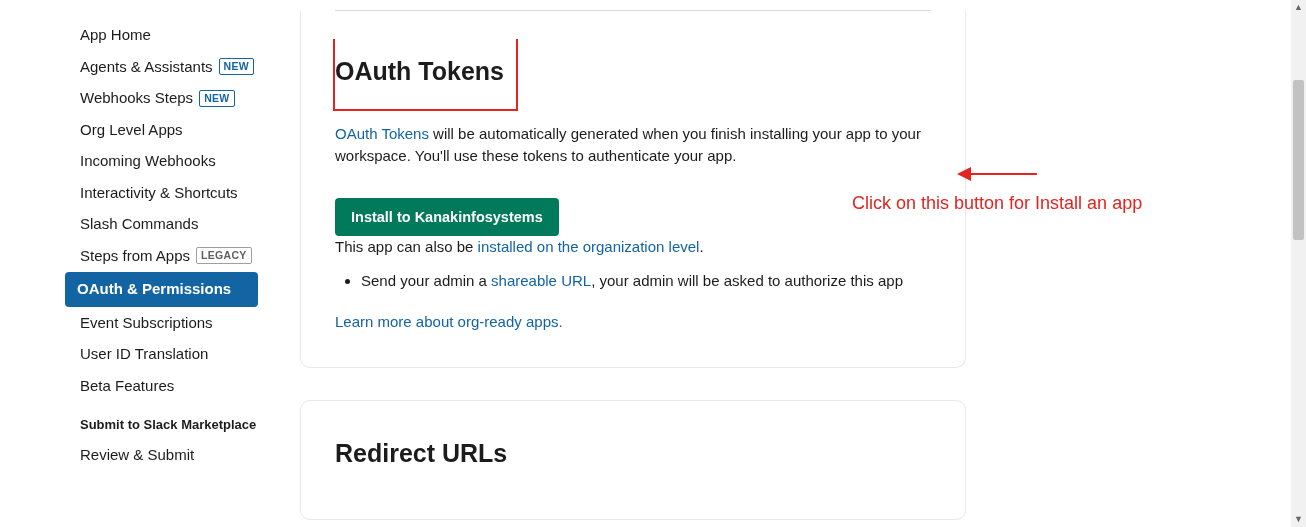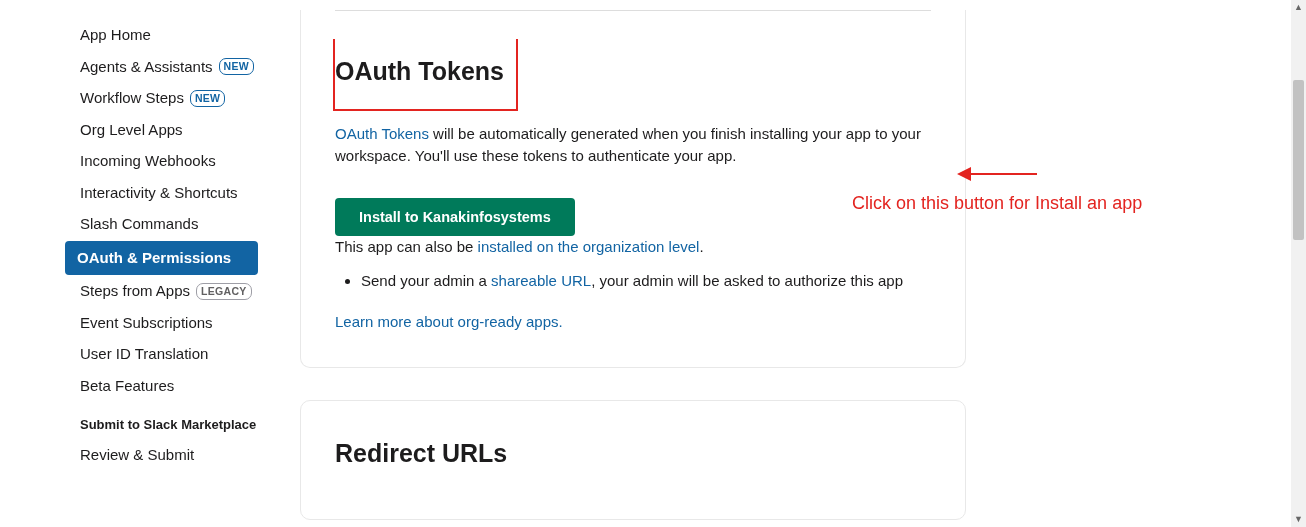--- a/index.html
+++ b/index.html
@@ -41,21 +41,21 @@
     padding-left: 12px;
     padding-top: 6px;
     padding-bottom: 6px;
     margin-right: 42px;
   }
   .badge {
     display: inline-block;
     font-size: 10.5px;
     font-weight: 700;
     padding: 0 4px;
-    border-radius: 7px;
+    border-radius: 2px;
     margin-left: 6px;
     line-height: 15px;
     letter-spacing: 0.3px;
     vertical-align: middle;
   }
   .badge-new { color: #1264a3; border: 1px solid #1264a3; }
   .badge-legacy { color: #616061; border: 1px solid #9e9ea6; }
   .section-header {
     font-weight: 800;
     font-size: 13px;
@@ -102,21 +102,21 @@
     font-size: 15px;
     color: #1d1c1d;
     margin-bottom: 8px;
   }
   a.link { color: #1264a3; text-decoration: none; cursor: pointer; }
   .install-btn {
     background: #007a5a;
     color: #fff;
     border: none;
     font-weight: 700;
-    padding: 11px 24px;
+    padding: 11px 16px;
     font-size: 14.5px;
     border-radius: 4px;
     margin-top: 22px;
     cursor: pointer;
   }
   .annotation {
     position: absolute;
     display: flex;
     align-items: center;
     color: #e32420;
@@ -187,41 +187,41 @@
 
   <nav class="sidebar">
     <div class="sidebar-item">
         <span>App Home</span>
       </div>
     <div class="sidebar-item">
         <span>Agents &amp; Assistants</span>
         <span class="badge badge-new">NEW</span>
       </div>
     <div class="sidebar-item">
-        <span>Workflow Steps</span>
+        <span>Webhooks Steps</span>
         <span class="badge badge-new">NEW</span>
       </div>
     <div class="sidebar-item">
         <span>Org Level Apps</span>
       </div>
     <div class="sidebar-item">
         <span>Incoming Webhooks</span>
       </div>
     <div class="sidebar-item">
         <span>Interactivity &amp; Shortcuts</span>
       </div>
     <div class="sidebar-item">
         <span>Slash Commands</span>
+      </div>
+    <div class="sidebar-item">
+        <span>Steps from Apps</span>
+        <span class="badge badge-legacy">LEGACY</span>
       </div>
     <div class="sidebar-item active">
         <span>OAuth &amp; Permissions</span>
-      </div>
-    <div class="sidebar-item">
-        <span>Steps from Apps</span>
-        <span class="badge badge-legacy">LEGACY</span>
       </div>
     <div class="sidebar-item">
         <span>Event Subscriptions</span>
       </div>
     <div class="sidebar-item">
         <span>User ID Translation</span>
       </div>
     <div class="sidebar-item">
         <span>Beta Features</span>
       </div>

